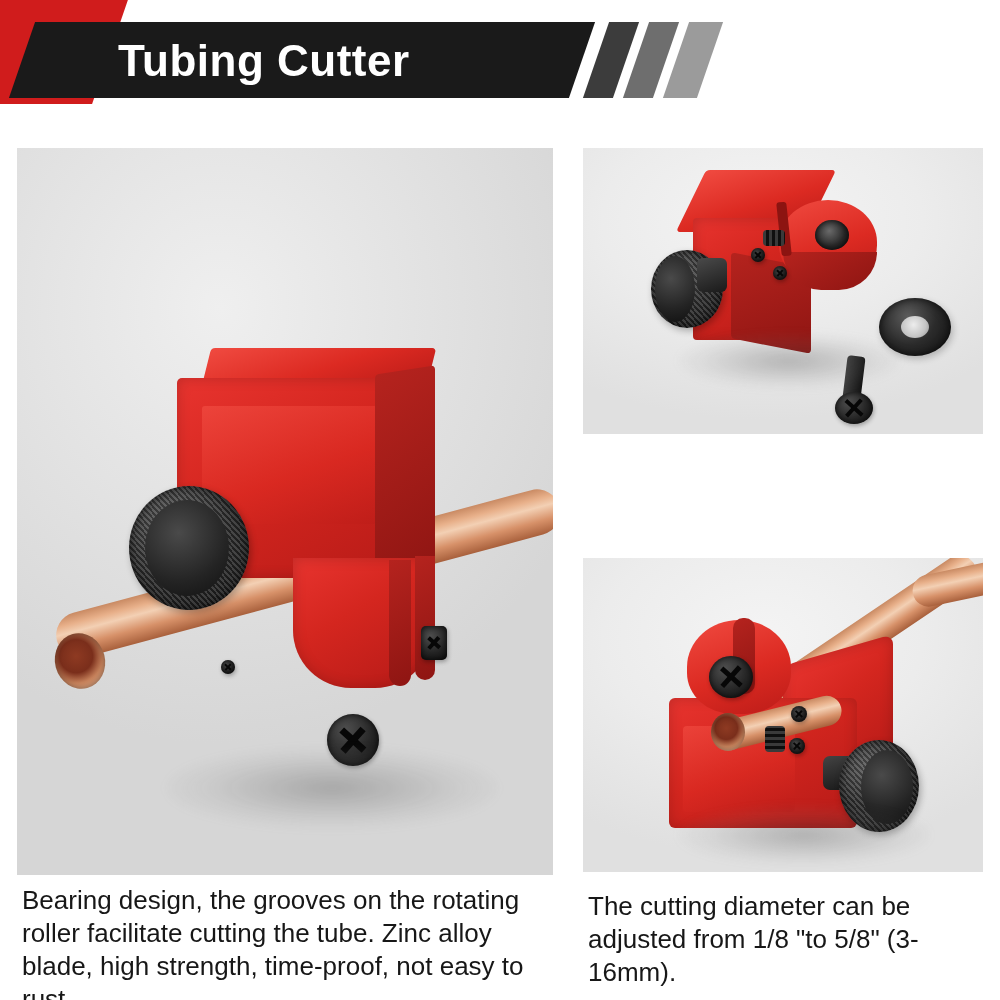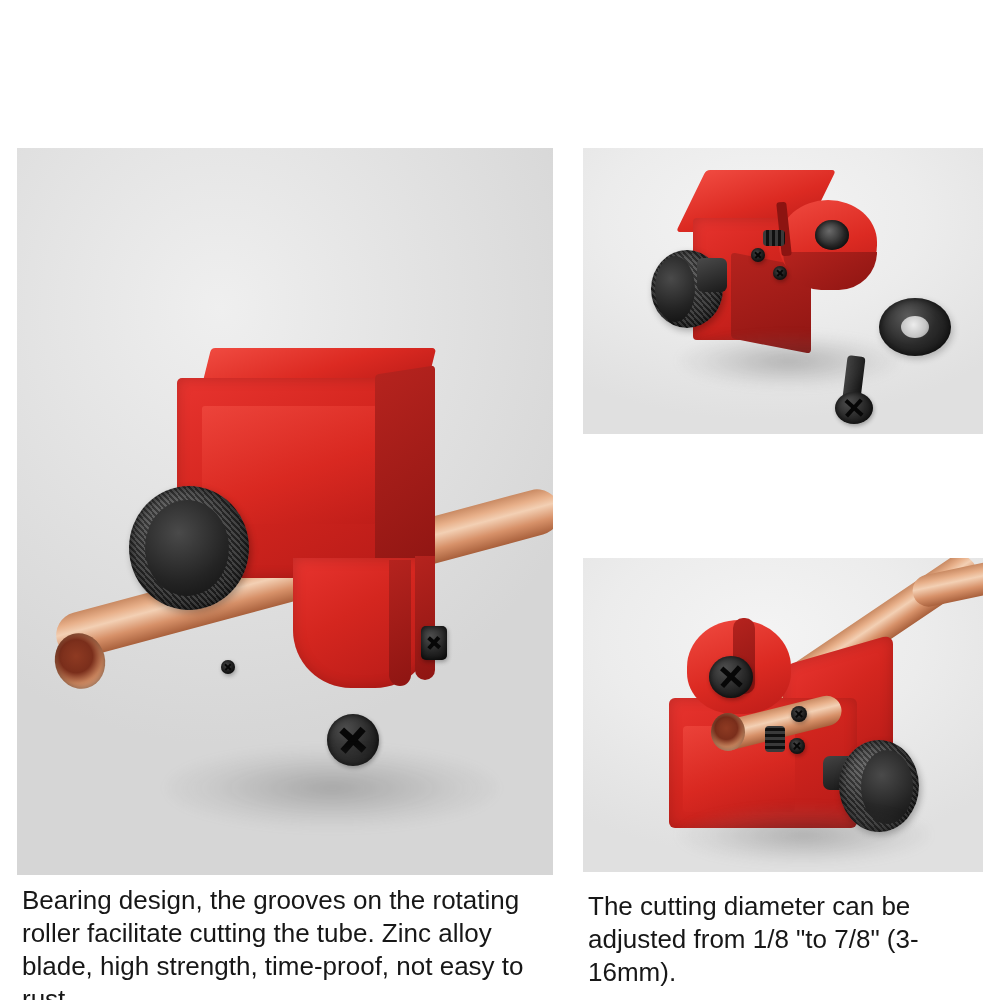--- a/index.html
+++ b/index.html
@@ -121,20 +121,28 @@
   }
   .cap-main { left: 22px;  top: 884px; width: 520px; }
   .cap-tr   { left: 588px; top: 452px; width: 400px; }
   .cap-br   { left: 588px; top: 890px; width: 396px; }
 </style>
 </head>
 <body>
 
 <div class="page">
 
+  <div class="header">
+    <div class="hdr-red"></div>
+    <div class="hdr-black"></div>
+    <div class="hdr-title">Tubing Cutter</div>
+    <div class="stripe stripe-1"></div>
+    <div class="stripe stripe-2"></div>
+    <div class="stripe stripe-3"></div>
+  </div>
 
   <div class="panel panel-main">
     <div class="photo-bg"></div>
 
     <div class="copper" style="left:40px; top:470px; width:520px; height:46px; transform:rotate(-15deg); transform-origin:left center;"></div>
     <div class="tube-end" style="left:38px; top:485px; width:50px; height:56px; transform:rotate(-15deg);"></div>
 
     <div class="red-light" style="left:190px; top:200px; width:225px; height:34px; transform:skewX(-14deg); border-radius:4px;"></div>
     <div class="red-body" style="left:160px; top:230px; width:255px; height:200px; border-radius:5px;"></div>
     <div class="red-light" style="left:185px; top:258px; width:190px; height:118px; border-radius:3px; opacity:0.75;"></div>
@@ -219,15 +227,15 @@
 
     <div style="position:absolute; left:240px; top:198px; width:36px; height:34px; border-radius:7px;
                 background: linear-gradient(160deg,#444,#141414);"></div>
     <div class="knob" style="left:256px; top:182px; width:80px; height:92px;"></div>
     <div class="knob-face" style="left:278px; top:192px; width:52px; height:74px;"></div>
 
     <div class="shadow-blob" style="left:96px; top:248px; width:250px; height:58px;"></div>
   </div>
 
   <div class="caption cap-main">Bearing design, the grooves on the rotating roller facilitate cutting the tube. Zinc alloy blade, high strength, time-proof, not easy to rust.</div>
-  <div class="caption cap-br">The cutting diameter can be adjusted from 1/8 "to 7/8" (3-16mm).</div>
+  <div class="caption cap-br">The cutting diameter can be adjusted from 1/8 "to 5/8" (3-16mm).</div>
 
 </div>
 
 </body></html>

